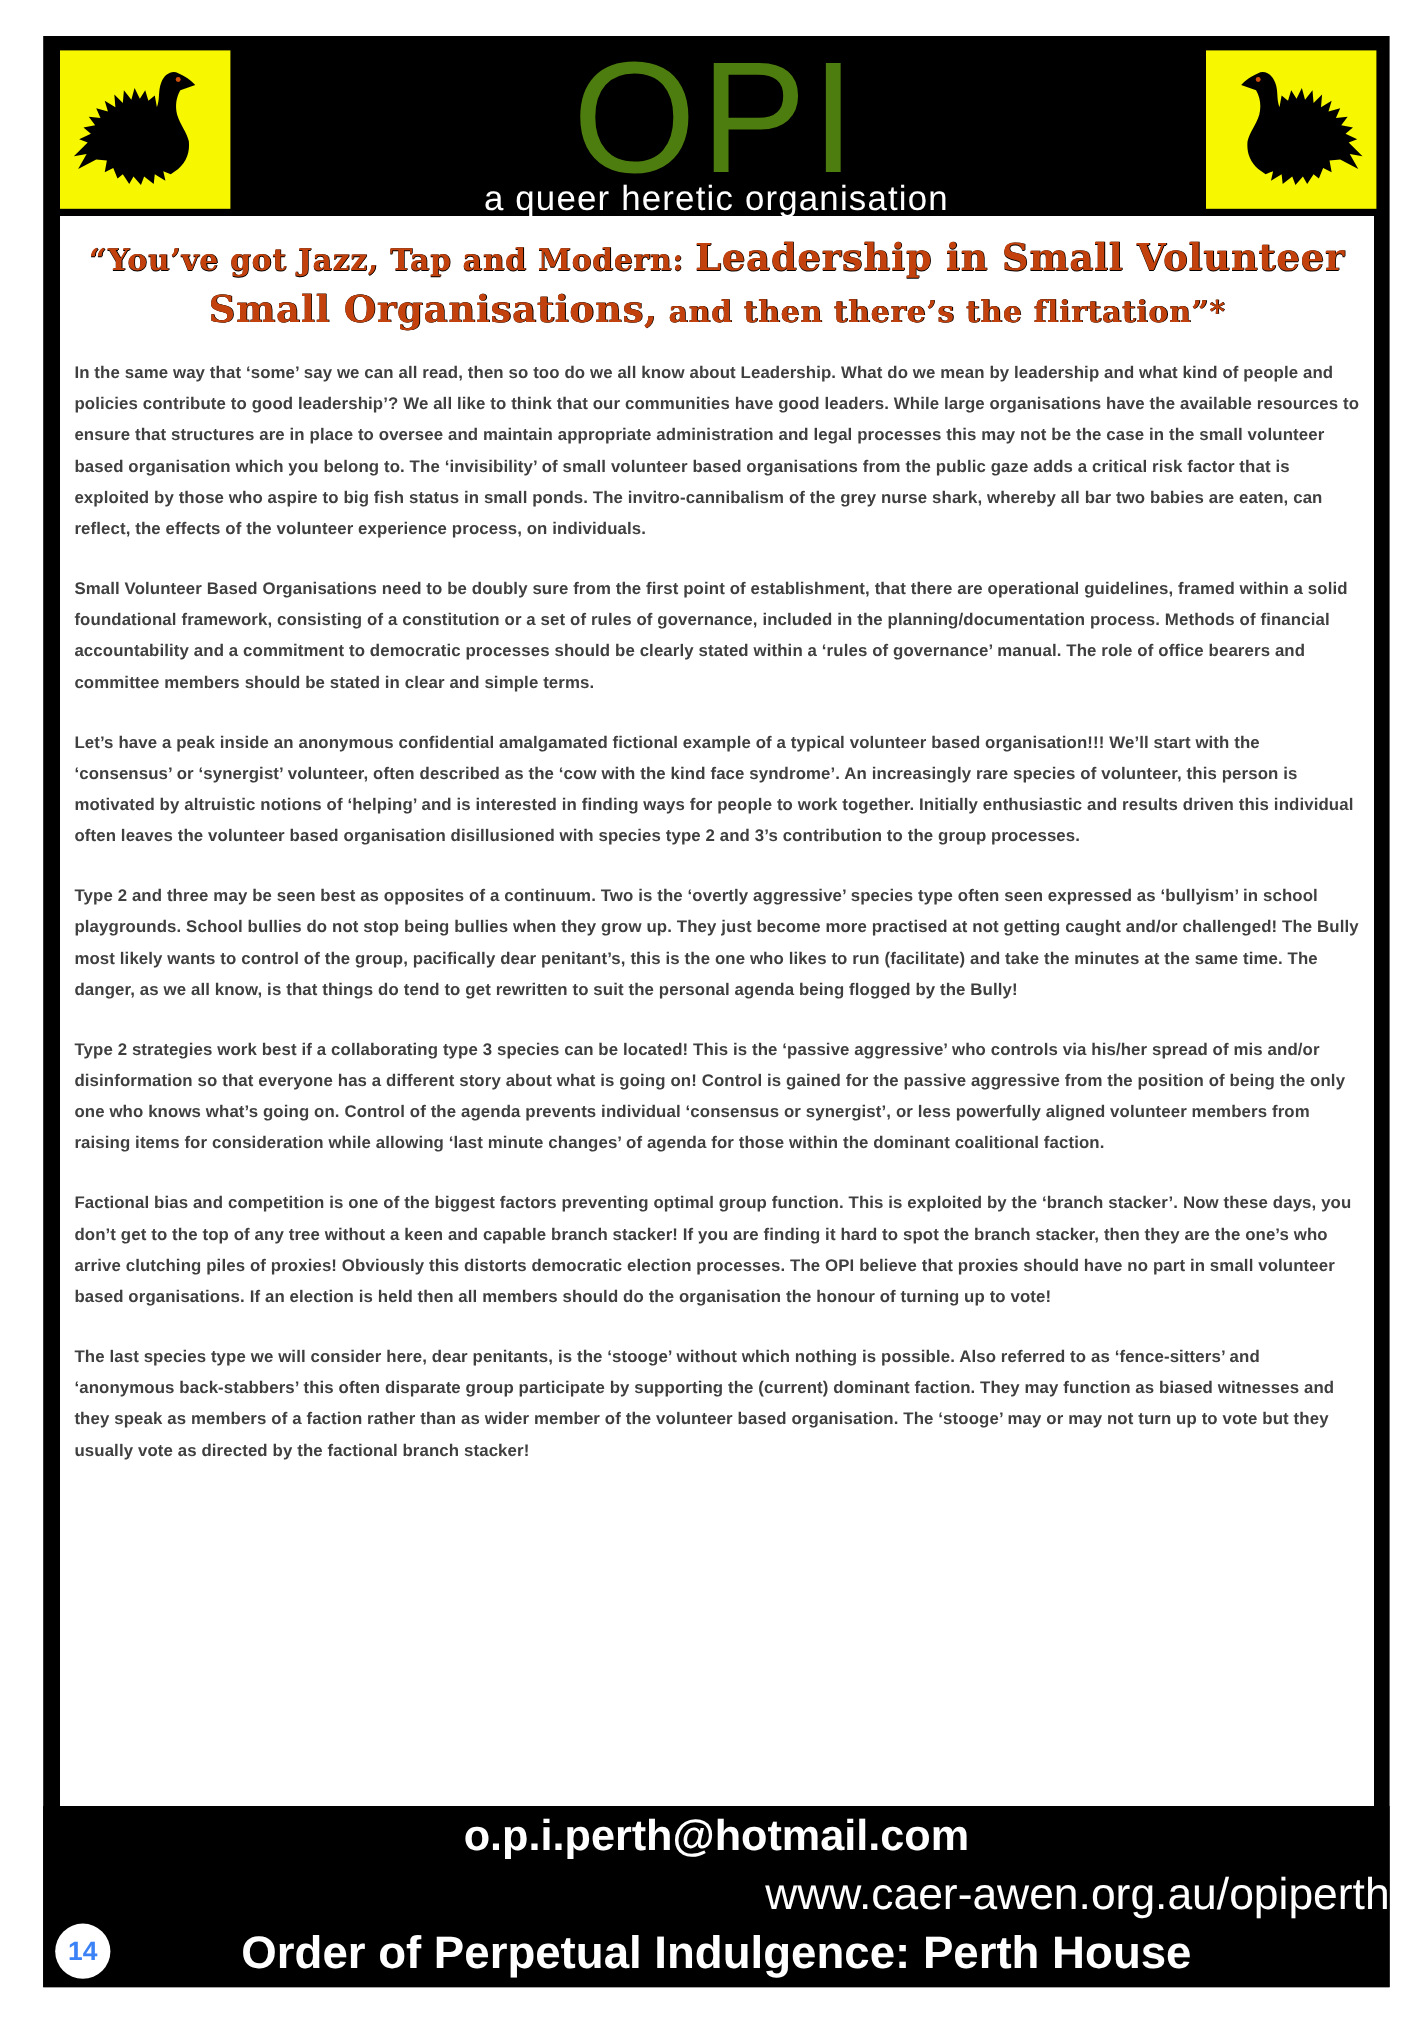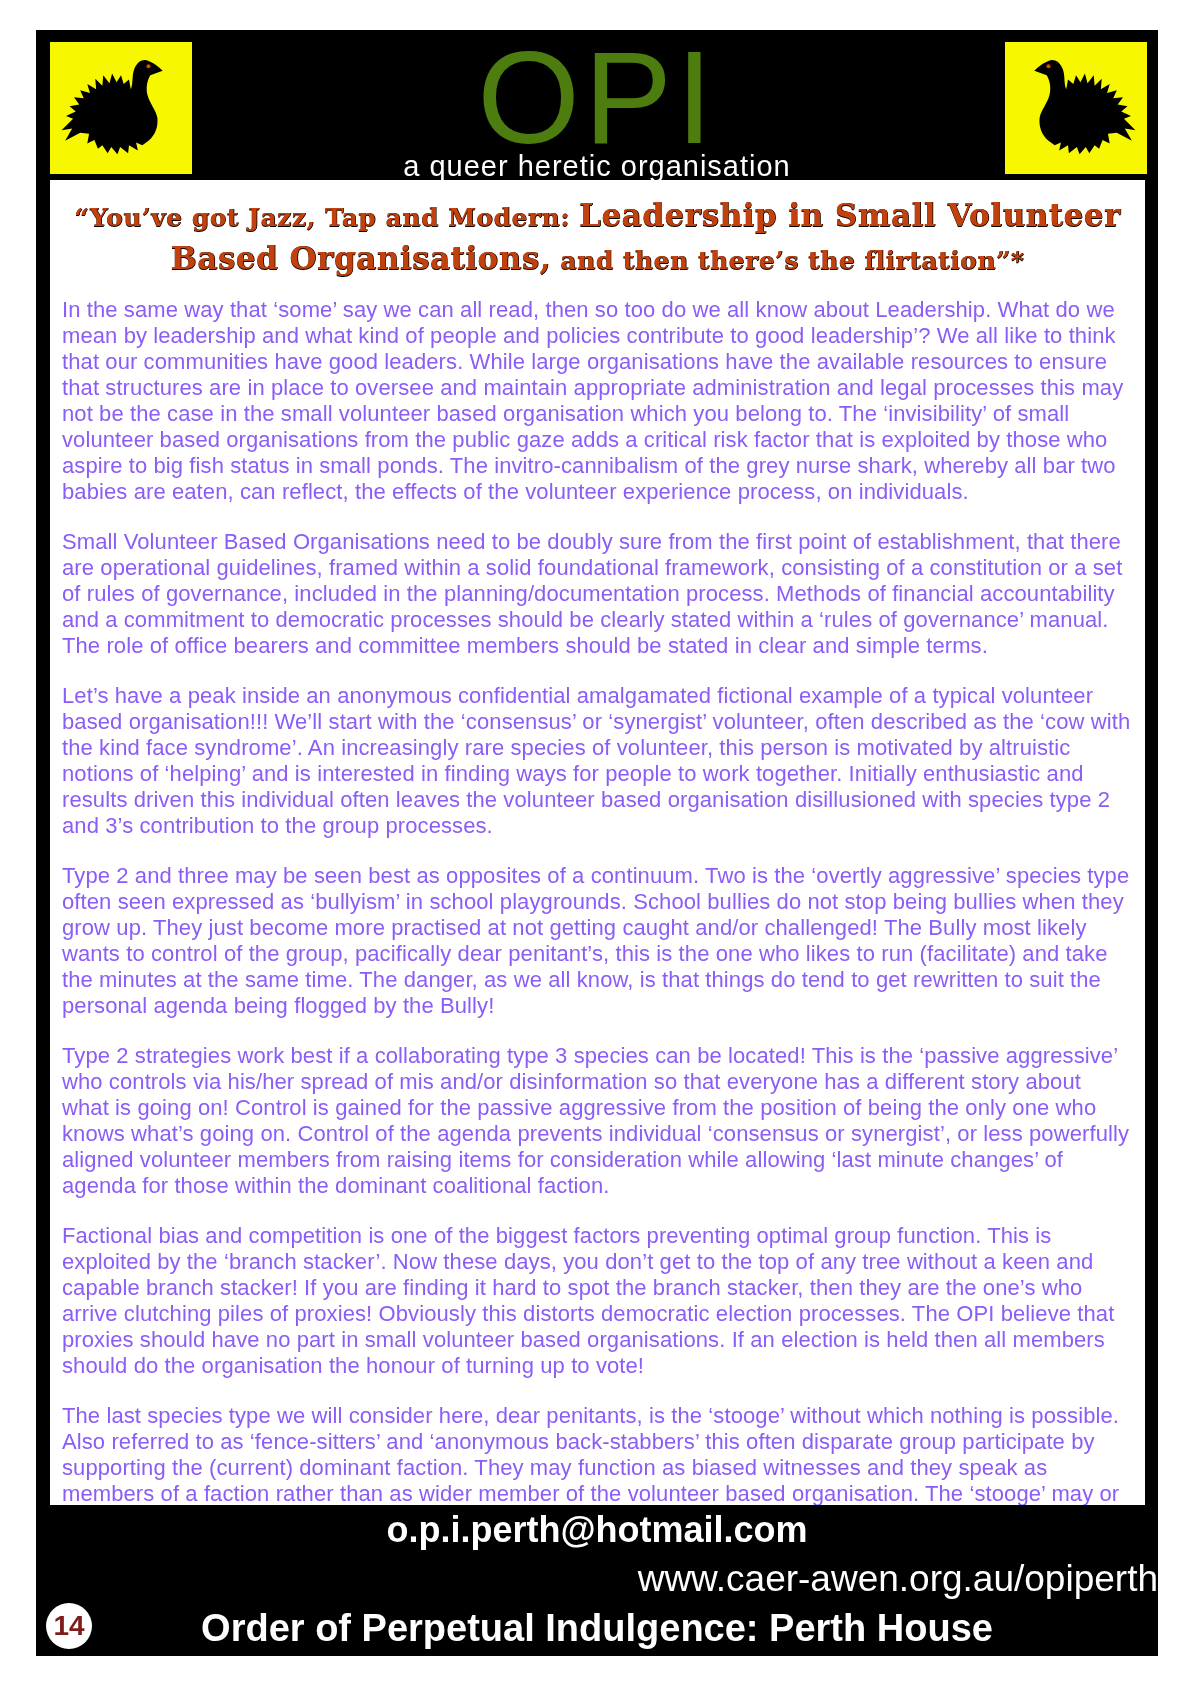--- a/index.html
+++ b/index.html
@@ -38,36 +38,37 @@
   }
   .fancy {
     font-family:"DejaVu Serif", serif; font-weight:bold; color:#c2410c;
     text-shadow:0.7px 0 0 #000, 0 0.7px 0 #000;
   }
   .title { text-align:center; margin:6px 0 16px 0; line-height:1.4; }
   .t-small { font-size:25px; letter-spacing:0.5px; }
   .t-big   { font-size:31px; letter-spacing:0.5px; }
   .article { color:#161616; }
   .para {
-    font-size:22px; line-height:26px; margin:0 0 24px 0; color:#8b5cf6;
+    font-size:14px; line-height:26px; margin:0 0 24px 0; color:#404040;
     letter-spacing:0.1px;
+    font-weight:bold;
   }
   
   .footer {
     position:absolute; left:0; right:0; bottom:0; height:151px; background:#000000;
     color:#ffffff; text-align:center;
   }
   .footer-email   { font-size:36px; font-weight:bold; padding-top:4px; }
   .footer-website { font-size:37px; font-weight:normal; margin-top:7px;text-align:right; }
   .footer-org     { font-size:38px; font-weight:bold; margin-top:7px; }
   .pagenum {
     position:absolute; left:10px; bottom:7px; width:46px; height:46px;
-    background:#ffffff; color:#7f1d1d; border-radius:50%;
+    background:#ffffff; color:#3b82f6; border-radius:50%;
     display:flex; align-items:center; justify-content:center;
-    font-size:28px; font-weight:bold;
+    font-size:22px; font-weight:bold;
   }
 </style>
 </head>
 <body>
 
 <div class="page">
   <div class="sheet">
 
     <div class="header">
       <div class="swan-box left">
@@ -82,21 +83,21 @@
         <svg viewBox="0 0 142 132" aria-hidden="true">
           <path fill="#000000" d="M118,24 L104,29 C100,36 99,44 101,52 C104,62 110,68 112,77 C113,87 110,96 102,103 L95,108 L88,105 L90,114 L80,108 L79,117 L70,110 L67,118 L60,110 L56,117 L50,108 L45,112 L41,102 L33,106 L35,95 L25,94 L8,103 L16,89 L4,91 L17,78 L9,75 L20,70 L13,64 L24,62 L18,54 L29,55 L25,46 L36,49 L33,39 L43,45 L42,33 L50,41 L51,29 L58,38 L61,27 L66,37 L71,29 L74,39 L80,34 L82,45 C85,38 83,29 86,22 C89,14 96,10 102,13 C109,16 113,19 118,24 Z"></path>
           <circle cx="102" cy="19" r="2.3" fill="#d4500a"></circle>
         </svg>
       </div>
     </div>
 
     <div class="content">
       <div class="title fancy">
         <span class="t-small">“You’ve got Jazz, Tap and Modern: </span><span class="t-big">Leadership in Small Volunteer</span><br>
-        <span class="t-big">Based Organisations,</span><span class="t-small"> and then there’s the flirtation”*</span>
+        <span class="t-big">Small Organisations,</span><span class="t-small"> and then there’s the flirtation”*</span>
       </div>
 
       <div class="article">
           <p class="para"><span>In the same way that ‘some’ say we can all read, then so too do we all know about Leadership. What do we mean by leadership and what kind of people and policies contribute to good leadership’?  We all like to think that our communities have good leaders. While large organisations have the available resources to ensure that structures are in place to oversee and maintain appropriate administration and legal processes this may not be the case in the small volunteer based organisation which you belong to. The ‘invisibility’ of small volunteer based organisations from the public gaze adds a critical risk factor that is exploited by those who aspire to big fish status in small ponds. The invitro-cannibalism of the grey nurse shark, whereby all bar two babies are eaten, can reflect, the effects of the volunteer experience process, on individuals.</span></p>
           <p class="para"><span>Small Volunteer Based Organisations need to be doubly sure from the first point of establishment, that there are operational guidelines, framed within a solid foundational framework, consisting of a constitution or a set of rules of governance, included in the planning/documentation process. Methods of financial accountability and a commitment to democratic processes should be clearly stated within a ‘rules of governance’ manual. The role of office bearers and committee members should be stated in clear and simple terms.</span></p>
           <p class="para"><span>Let’s have a peak inside an anonymous confidential amalgamated fictional example of a typical volunteer based organisation!!! We’ll start with the ‘consensus’  or ‘synergist’ volunteer, often described as the ‘cow with the kind face syndrome’. An increasingly rare species of volunteer, this person is motivated by altruistic notions of ‘helping’ and is interested in finding ways for people to work together. Initially enthusiastic and results driven this individual often leaves the volunteer based organisation disillusioned with species type 2 and 3’s contribution to the group processes.</span></p>
           <p class="para"><span>Type 2 and three may be seen best as opposites of a continuum. Two is the ‘overtly aggressive’ species type often seen expressed as ‘bullyism’ in school playgrounds. School bullies do not stop being bullies when they grow up. They just become more practised at not getting caught and/or challenged! The Bully most likely wants to control of the group, pacifically dear penitant’s, this is the one who likes to run (facilitate) and take the minutes at the same time.  The danger, as we all know, is that things do tend to get rewritten to suit the personal agenda being flogged by the Bully!</span></p>
           <p class="para"><span>Type 2 strategies work best if a collaborating type 3 species can be located! This is the ‘passive aggressive’ who controls via his/her spread of mis and/or disinformation so that everyone has a different story about what is going on! Control is gained for the passive aggressive from the position of being the only one who knows what’s going on. Control of the agenda prevents individual ‘consensus or synergist’, or less powerfully aligned volunteer members from raising items for consideration while allowing ‘last minute changes’ of agenda for those within the dominant coalitional faction.</span></p>
           <p class="para"><span>Factional bias and competition is one of the biggest factors preventing optimal group function.  This is exploited by the ‘branch stacker’. Now these days, you don’t get to the top of any tree without a keen and capable branch stacker! If you are finding it hard to spot the branch stacker, then they are the one’s who arrive clutching piles of proxies! Obviously this distorts democratic election processes. The OPI believe that proxies should have no part in small volunteer based organisations. If an election is held then all members should do the organisation the honour of turning up to vote!</span></p>
           <p class="para"><span>The last species type we will consider here, dear penitants, is the ‘stooge’ without which nothing is possible. Also referred to as ‘fence-sitters’ and ‘anonymous back-stabbers’ this often disparate group participate by supporting the (current) dominant faction. They may function as biased witnesses and they speak as members of a faction rather than as wider member of the volunteer based organisation. The ‘stooge’ may or may not turn up to vote but they usually vote as directed by the factional branch stacker! </span></p>

